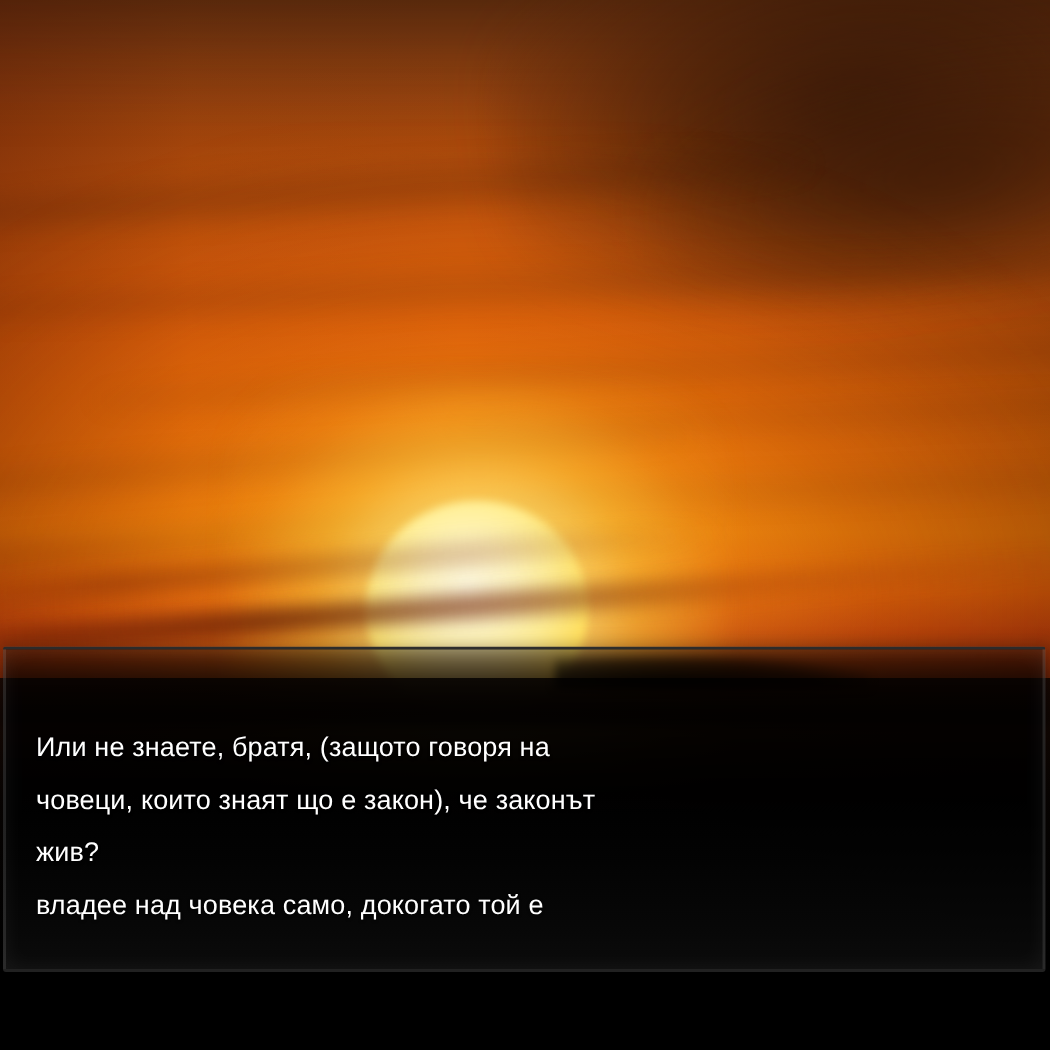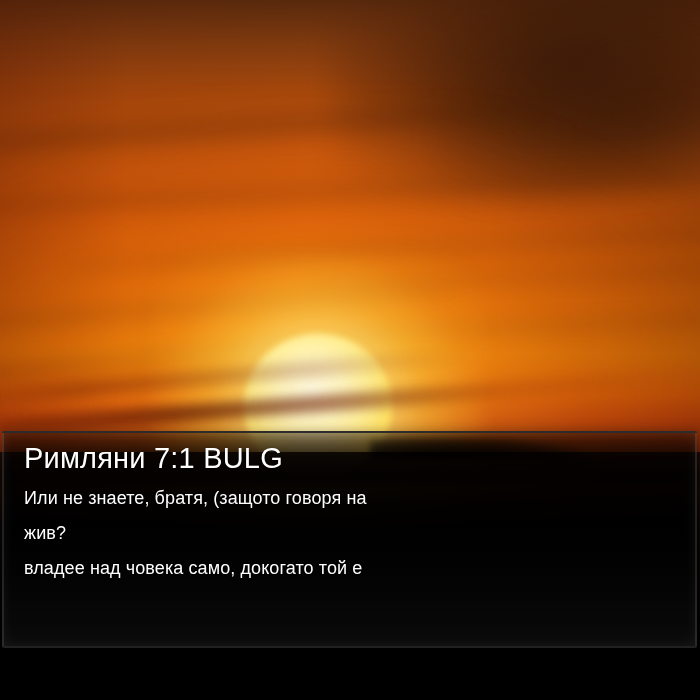--- a/index.html
+++ b/index.html
@@ -307,23 +307,23 @@
     <div class="sunband2"></div>
     <div class="sunband"></div>
 
     <div class="horizon"></div>
     <div class="land"></div>
     <div class="ridge"></div>
   </div>
 
   <div class="verse-panel">
 
-    <div class="verse-title">Римляни 7:1 BULG</div>
 
     <div class="verse-body">
       <span class="vline">Или не знаете, братя, (защото говоря на</span>
+      <span class="vline">човеци, които знаят що е закон), че законът</span>
       <span class="vline">жив?</span>
       <span class="vline">владее над човека само, докогато той е</span>
     </div>
 
   </div>
 
 </div>
 
 </body></html>

